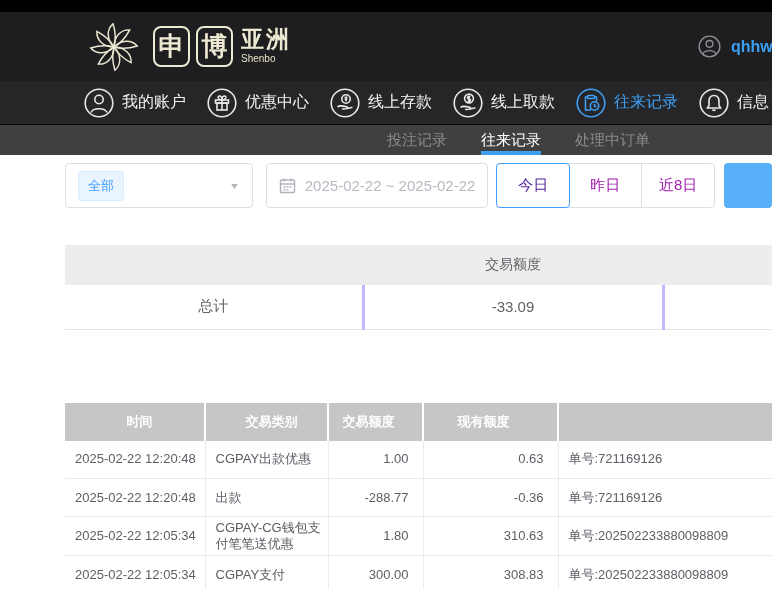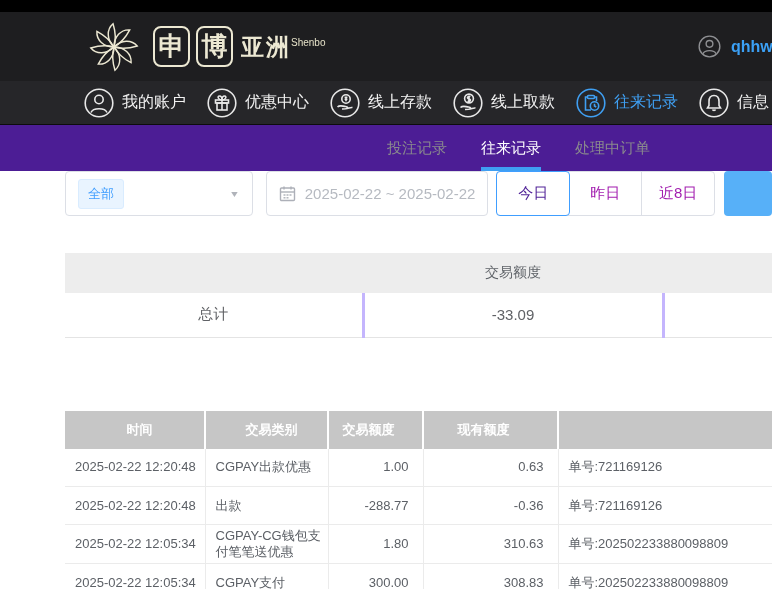--- a/index.html
+++ b/index.html
@@ -8,44 +8,44 @@
   .screen { position:relative; width:772px; height:589px; overflow:hidden; background:#fff; }
 
   
   .topstrip { height:12px; background:#000; }
 
   
   .site-header { position:relative; height:69px; background:#1e1e20; display:flex; align-items:center; padding-left:85px; }
   .logo { display:flex; align-items:center; color:#ece8d2; }
   .logo-flower { width:58px; height:58px; margin-right:10px; }
   .logo-box { width:37px; height:41px; border:2px solid #ece8d2; border-radius:8px; display:flex; align-items:center; justify-content:center; font-size:26px; font-weight:bold; margin-right:6px; }
-  .logo-region { display:flex; flex-direction:row; justify-content:center; margin-left:2px; }
+  .logo-region { display:flex; flex-direction:column; justify-content:center; margin-left:2px; }
   .logo-region .cn { font-size:23px; font-weight:bold; letter-spacing:2px; line-height:24px; }
   .logo-region .en { font-size:10px; line-height:16px; color:#e6e2c8; }
   .user-block { position:absolute; left:698px; top:0; height:69px; display:flex; align-items:center; gap:10px; }
   .user-icon { width:23px; height:23px; color:#8f9093; }
   .user-name { color:#3ba0f5; font-size:16px; font-weight:bold; white-space:nowrap; }
 
   
   .main-nav { height:43px; background:#262629; display:flex; align-items:center; padding-left:84px; gap:21px; overflow:hidden; white-space:nowrap; }
   .nav-item { display:flex; align-items:center; gap:8px; color:#f2f2f2; font-size:16px; cursor:pointer; flex:0 0 auto; }
   .nav-item .nav-ico { width:30px; height:30px; color:#e8e8e8; }
   .nav-item.active { color:#3f9ff2; }
   .nav-item.active .nav-ico { color:#3f9ff2; }
 
   
-  .subnav { height:47px; background:#4c1d95; border-top:1px solid #0c0c0c; display:flex; align-items:stretch; padding-left:387px; gap:34px; overflow:hidden; }
+  .subnav { height:31px; background:#404040; border-top:1px solid #0c0c0c; display:flex; align-items:stretch; padding-left:387px; gap:34px; overflow:hidden; }
   .subtab { font-size:15px; color:#8a8a8d; display:flex; align-items:center; border-bottom:4px solid transparent; padding-top:4px; cursor:pointer; white-space:nowrap; }
   .subtab.active { color:#fff; border-bottom-color:#3f9ff2; }
 
   
   .content { padding-left:65px; }
 
   
-  .filter-row { margin-top:0; display:flex; align-items:center; height:45px; }
+  .filter-row { margin-top:8px; display:flex; align-items:center; height:45px; }
   .select-box { width:200px; height:45px; border:1px solid #dcdfe6; border-radius:4px; display:flex; align-items:center; padding:0 12px; background:#fff; cursor:pointer; }
   .tag { background:#e9f4ff; color:#409eff; font-size:13px; padding:5px 9px; border-radius:3px; border:1px solid #d9ecff; }
   .caret { margin-left:auto; color:#b0b3ba; font-size:11px; transform:scaleY(0.8); }
   .date-box { width:227px; height:45px; margin-left:13px; border:1px solid #dcdfe6; border-radius:4px; display:flex; align-items:center; gap:9px; padding:0 12px; background:#fff; cursor:pointer; }
   .cal-ico { width:17px; height:17px; color:#adb0b8; flex:0 0 auto; }
   .date-text { font-size:15px; color:#b6bac1; white-space:nowrap; }
   .btn-group { width:235px; height:45px; margin-left:8px; border:1px solid #dcdfe6; border-radius:4px; display:flex; background:#fff; position:relative; }
   .qbtn { flex:1; display:flex; align-items:center; justify-content:center; font-size:15px; color:#a21caf; cursor:pointer; background:transparent; border:none; }
   .qbtn.mid { border-right:1px solid #dcdfe6; }
   .qbtn.active { margin:-1px; border:1px solid #409eff; border-radius:4px; color:#4c1d95; background:#fff; z-index:2; }

